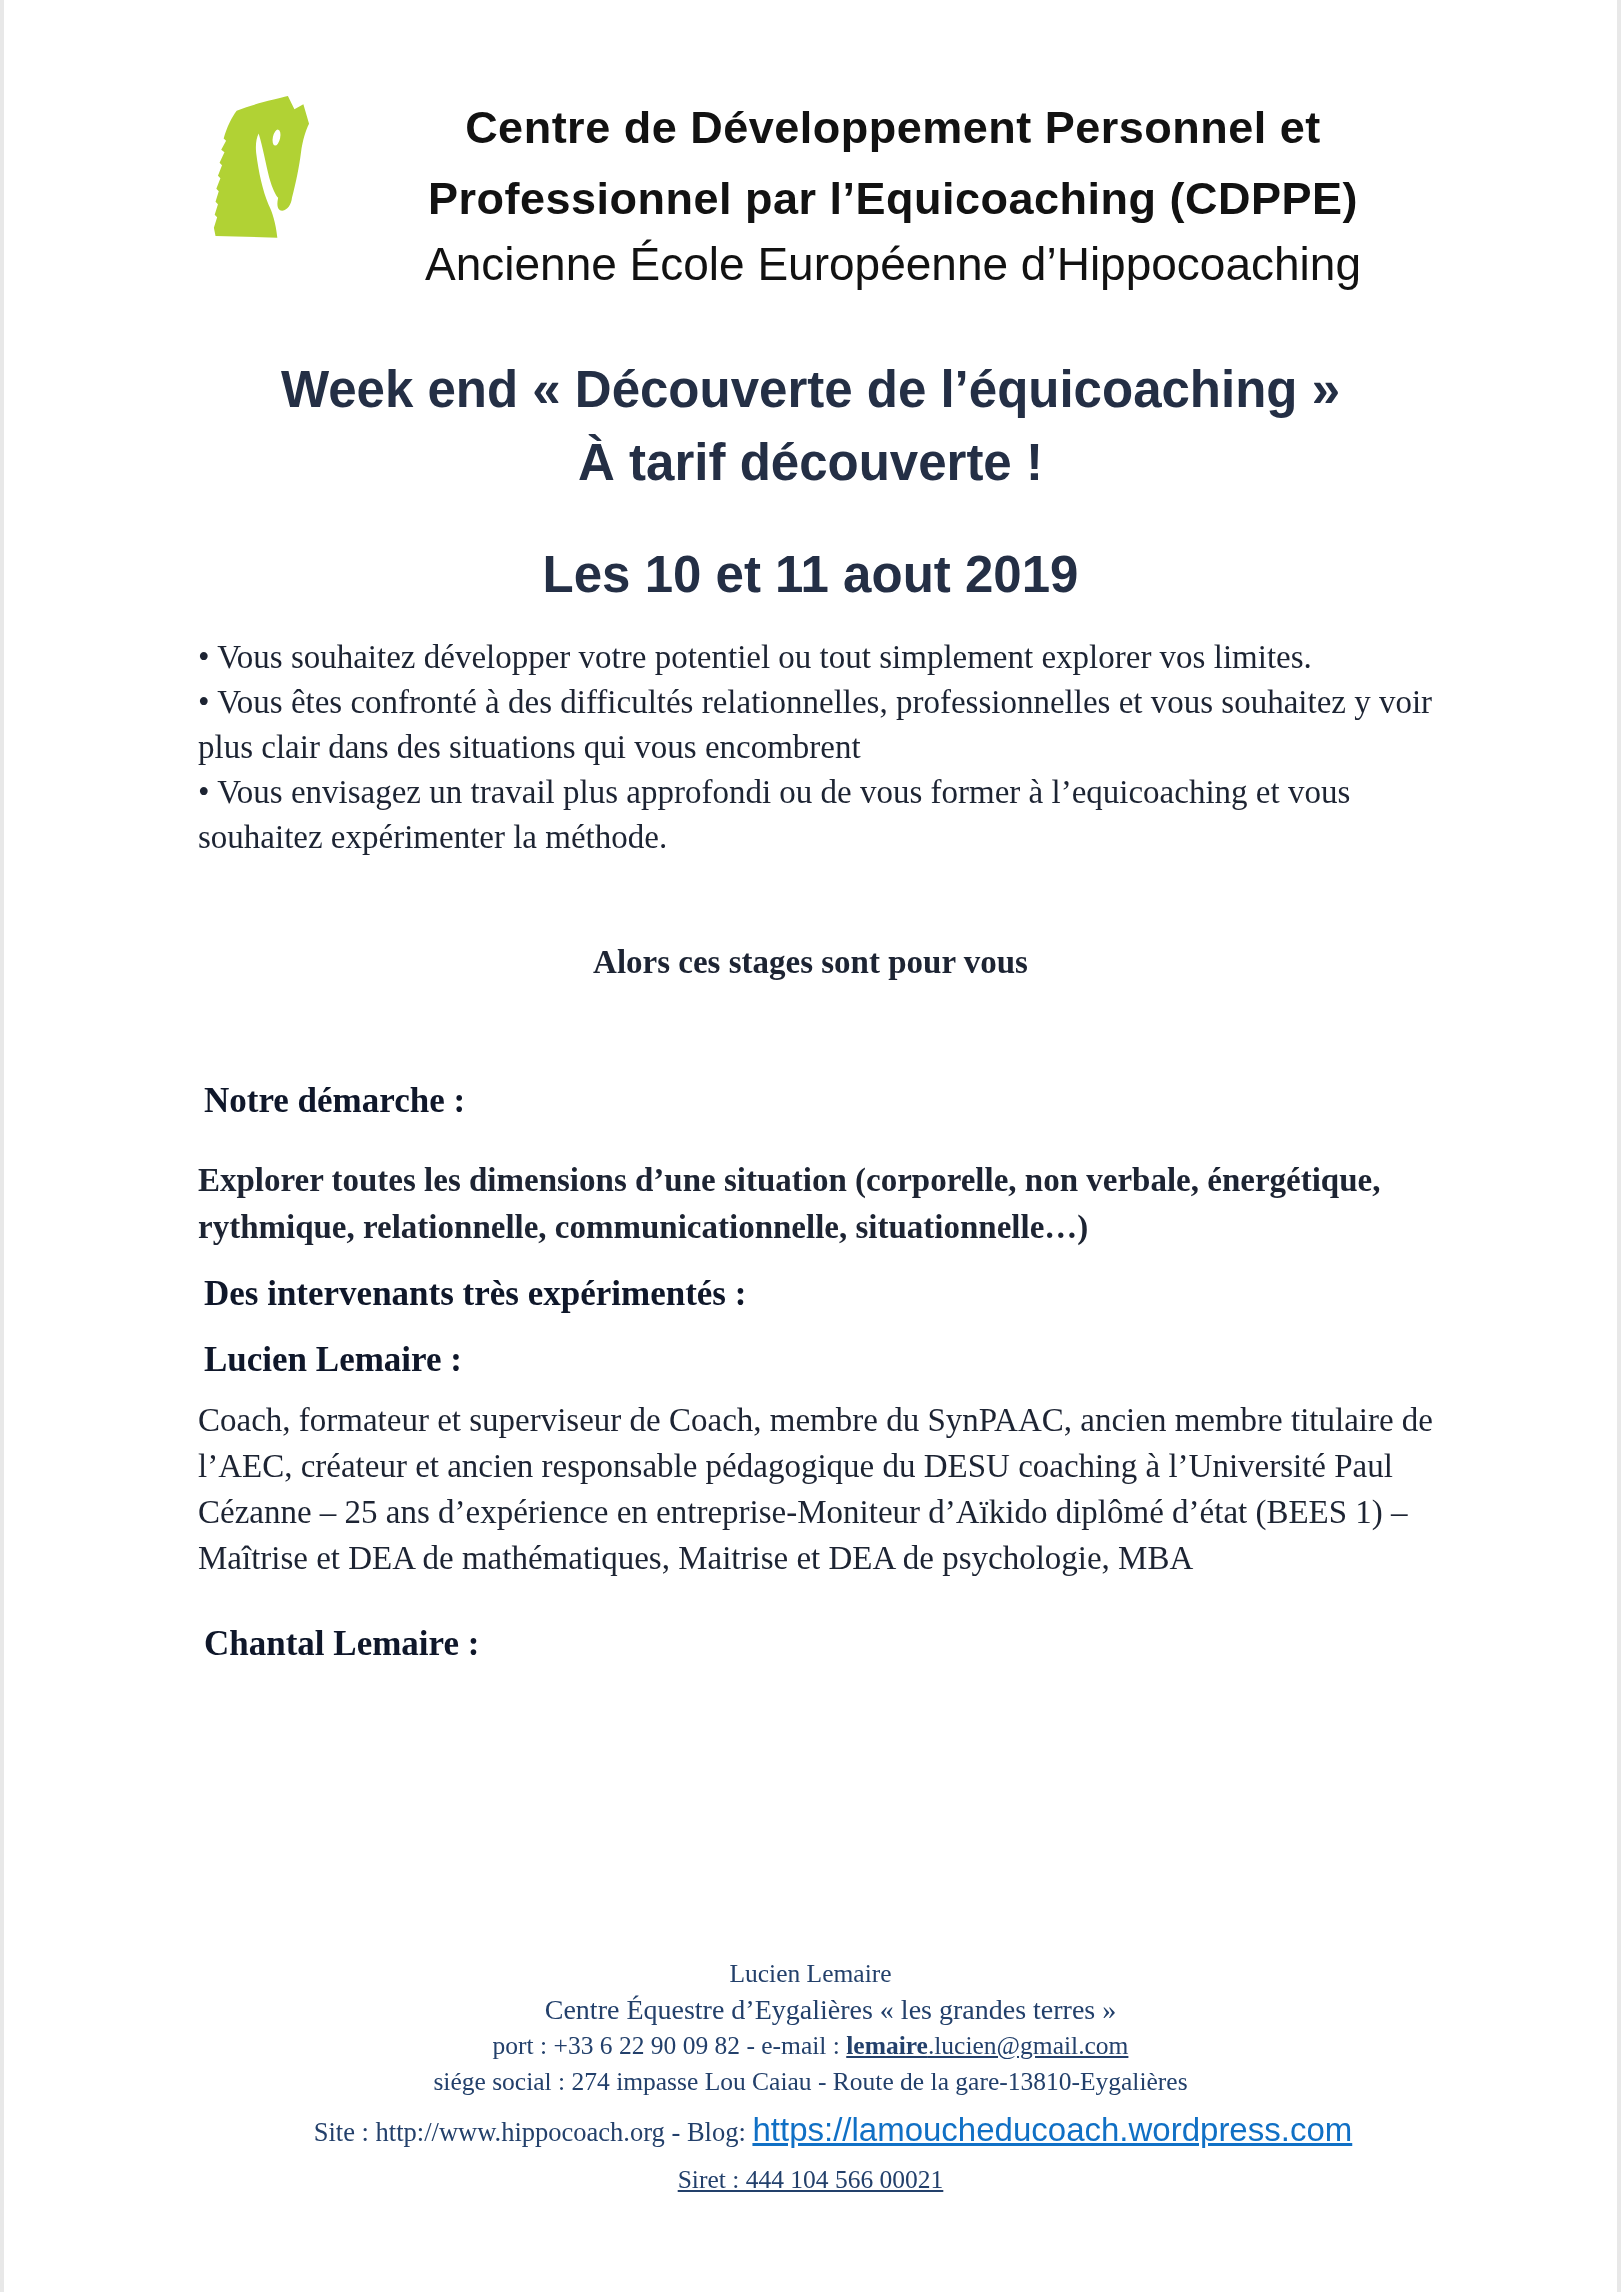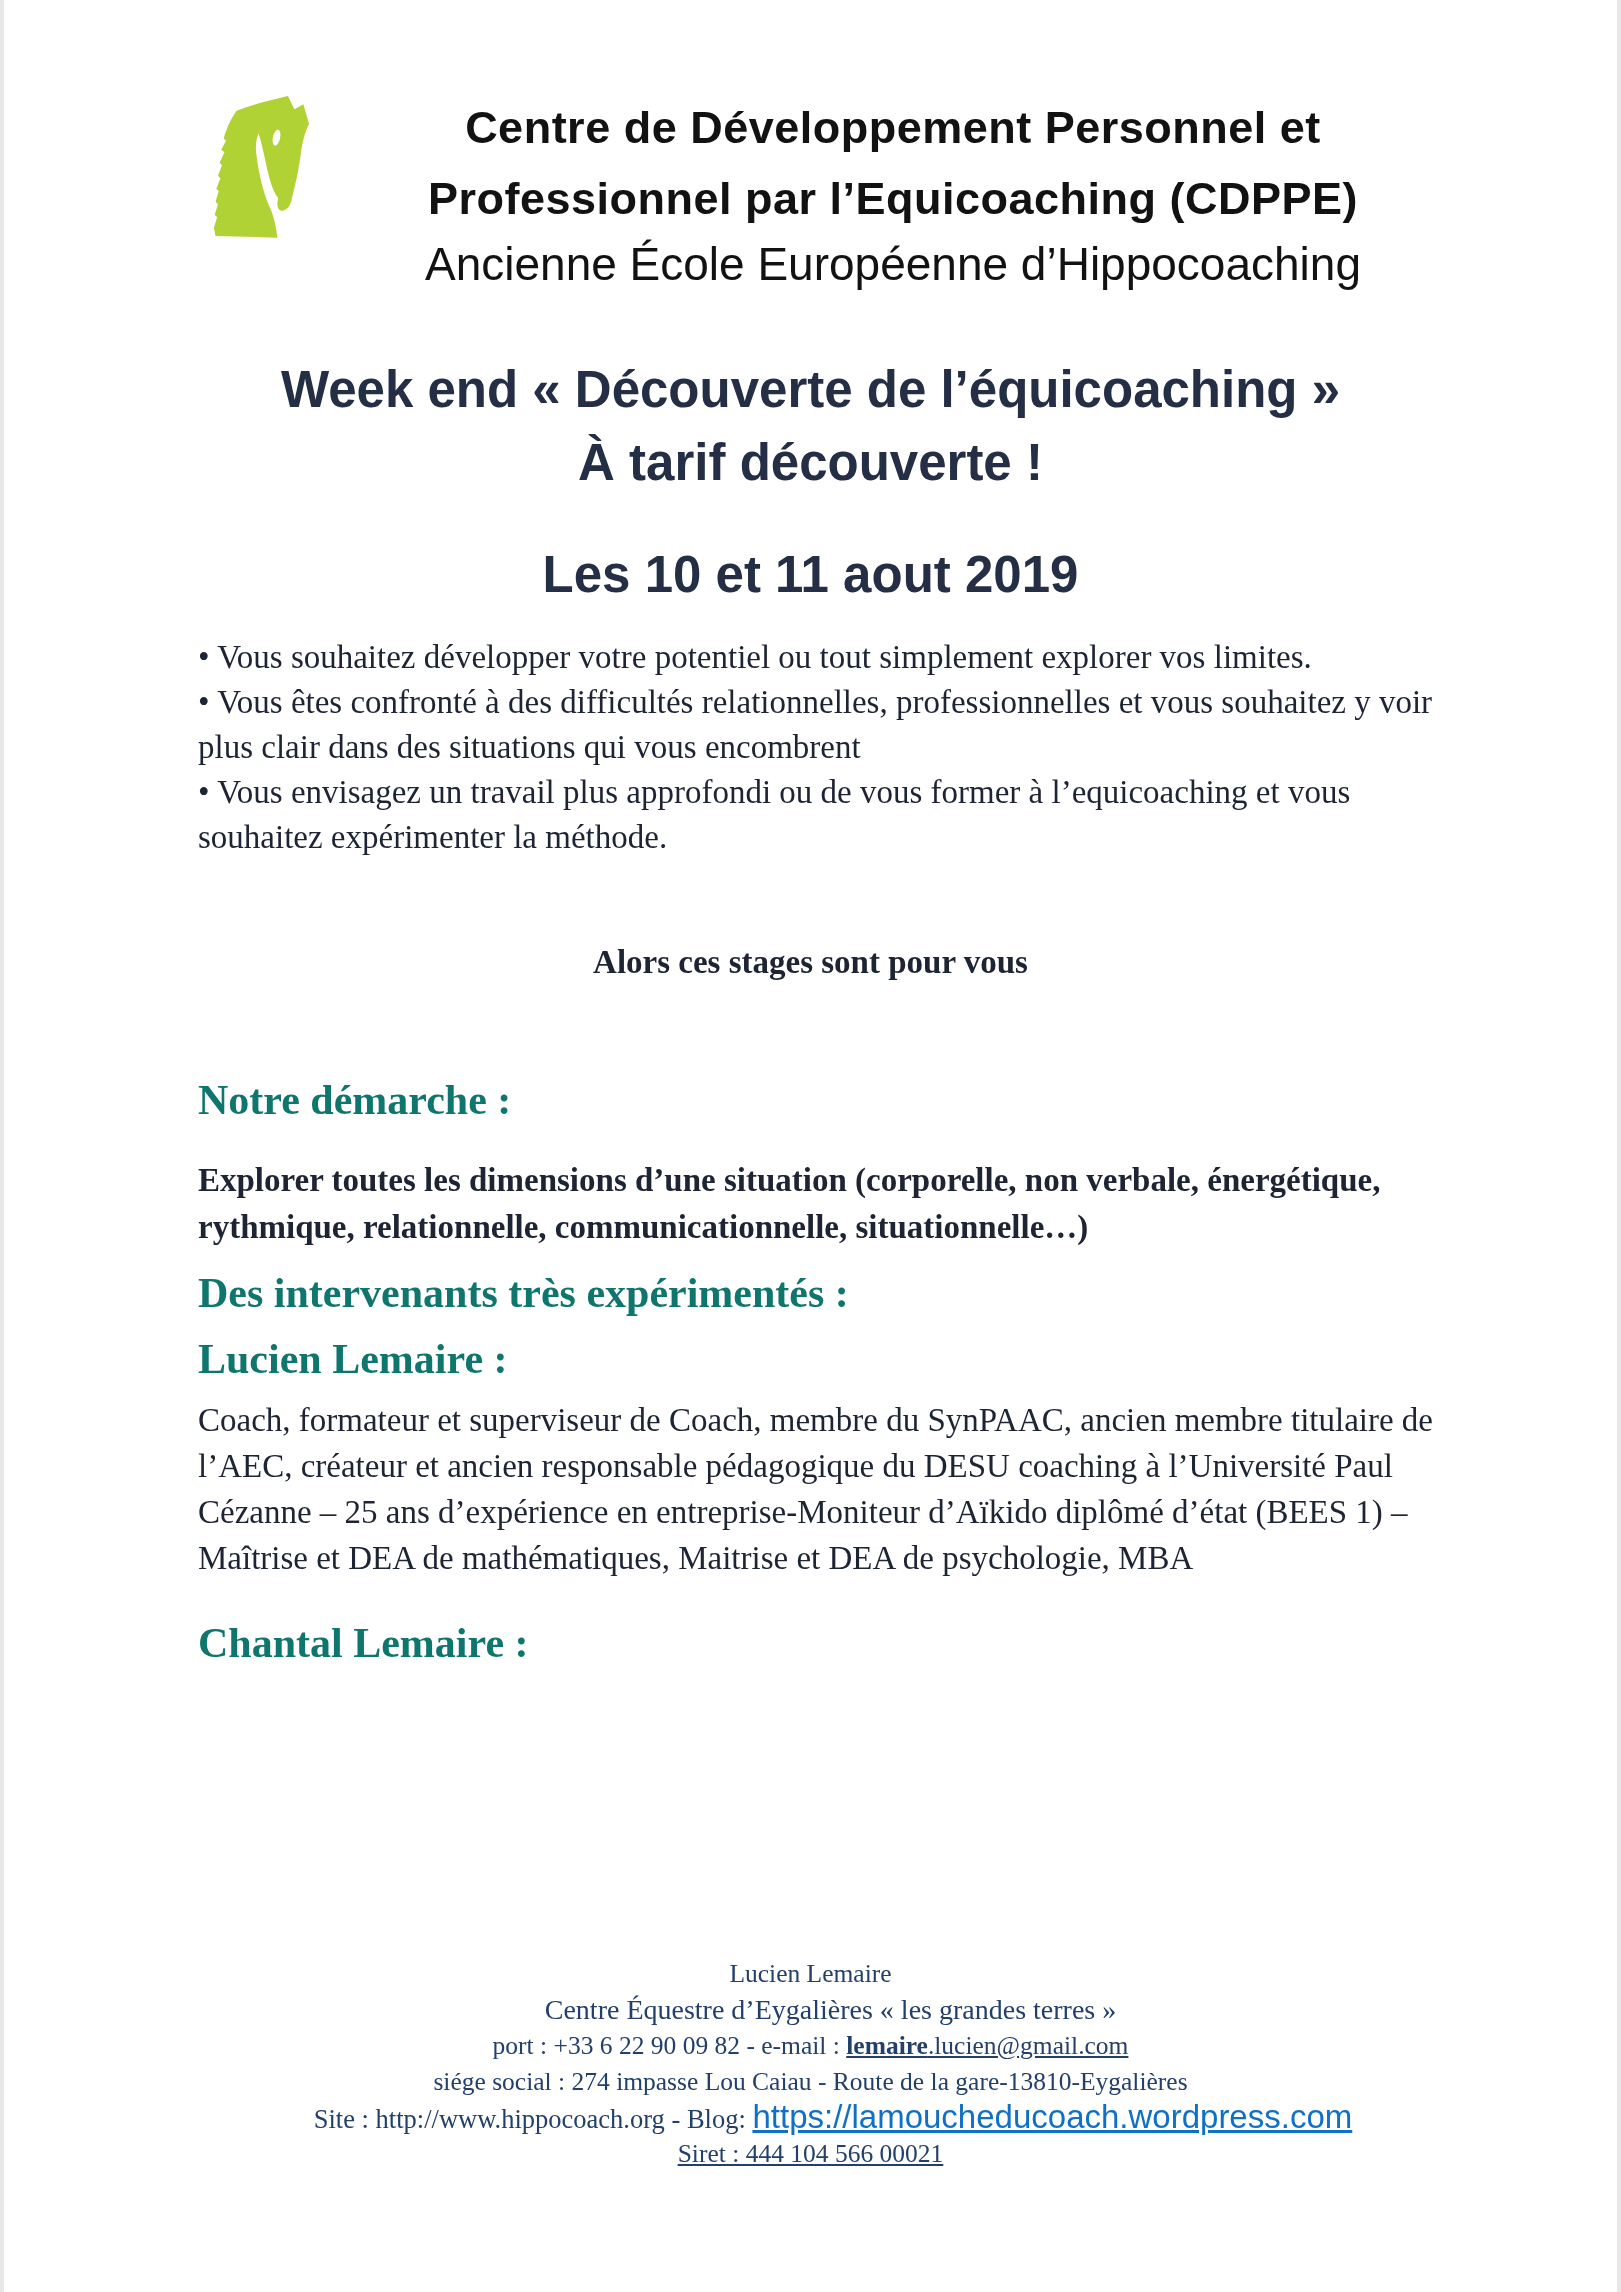--- a/index.html
+++ b/index.html
@@ -39,22 +39,22 @@
   .bullets{
     position:absolute;left:194px;top:635px;width:1274px;
     font-size:33px;line-height:45px;color:#1d2433;
   }
   .bullets p{margin:0;}
   .callout{
     position:absolute;left:0;top:944px;width:100%;
     text-align:center;font-weight:700;font-size:33px;color:#1d2433;
   }
   .sec-h{
-    position:absolute;left:194px;
-    font-weight:700;font-size:42px;line-height:49px;color:#0f766e;
+    position:absolute;left:200px;
+    font-weight:700;font-size:35px;line-height:49px;color:#0f172a;
     white-space:nowrap;
   }
   .demarche-h{top:1076px;}
   .demarche-b{
     position:absolute;left:194px;top:1157px;width:1284px;
     font-weight:700;font-size:33px;line-height:47px;color:#1d2433;
   }
   .interv-h{top:1269px;}
   .lucien-h{top:1335px;}
   .lucien-b{
@@ -68,21 +68,21 @@
   }
   
   .footer{
     position:absolute;left:0;top:1956px;width:100%;
     text-align:center;color:#23406b;
     font-size:25.5px;line-height:36px;
   }
   .f-org{font-weight:400;font-size:28px;padding-left:40px;}
   .f-email{text-decoration:underline;}
   .f-email-bold{font-weight:700;text-decoration:underline;}
-  .f-site{font-size:26.5px;line-height:33px;margin-left:45px;}
+  .f-site{font-size:26.5px;line-height:59px;margin-left:45px;}
   .f-blog{
     font-family:"Liberation Sans",sans-serif;
     font-size:33px;color:#1070c5;text-decoration:underline;
     cursor:pointer;
   }
   .f-siret{text-decoration:underline;display:inline-block;}
 </style>
 </head>
 <body>
 

